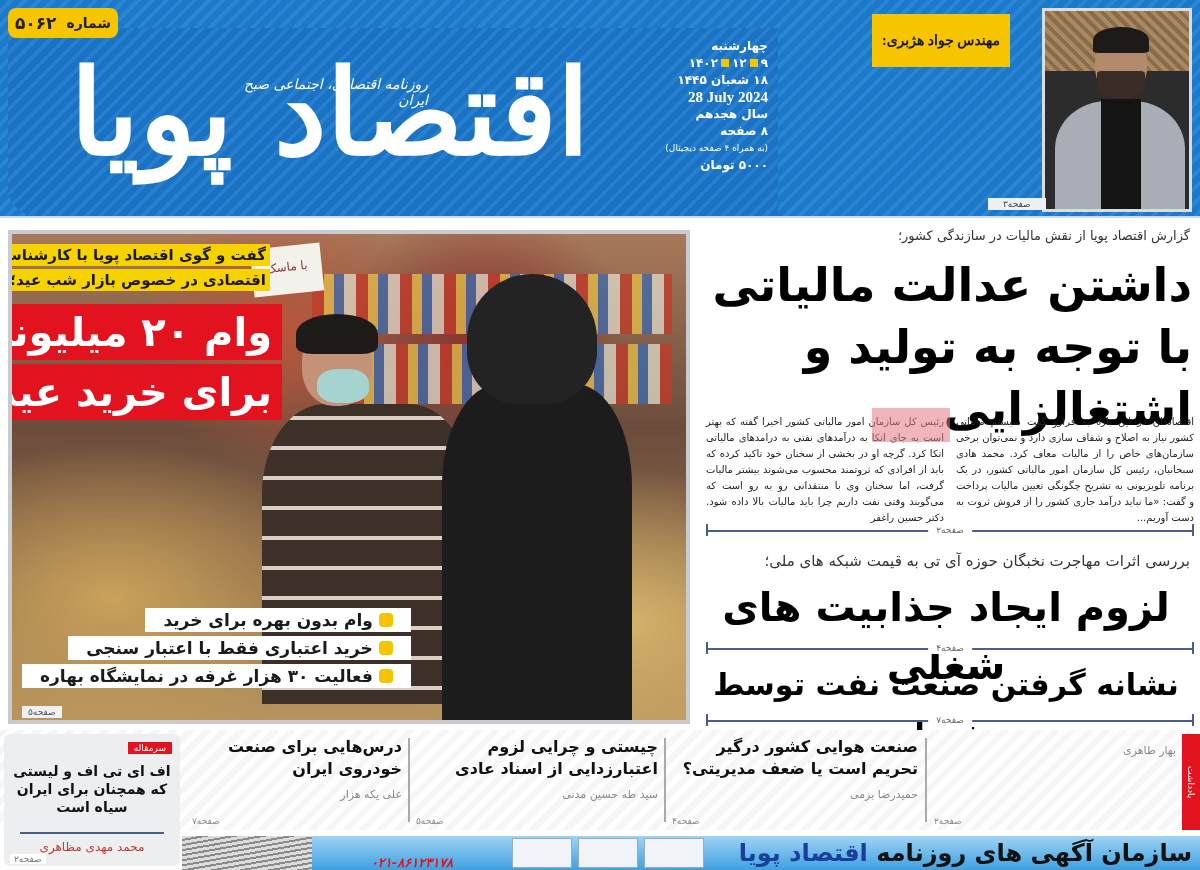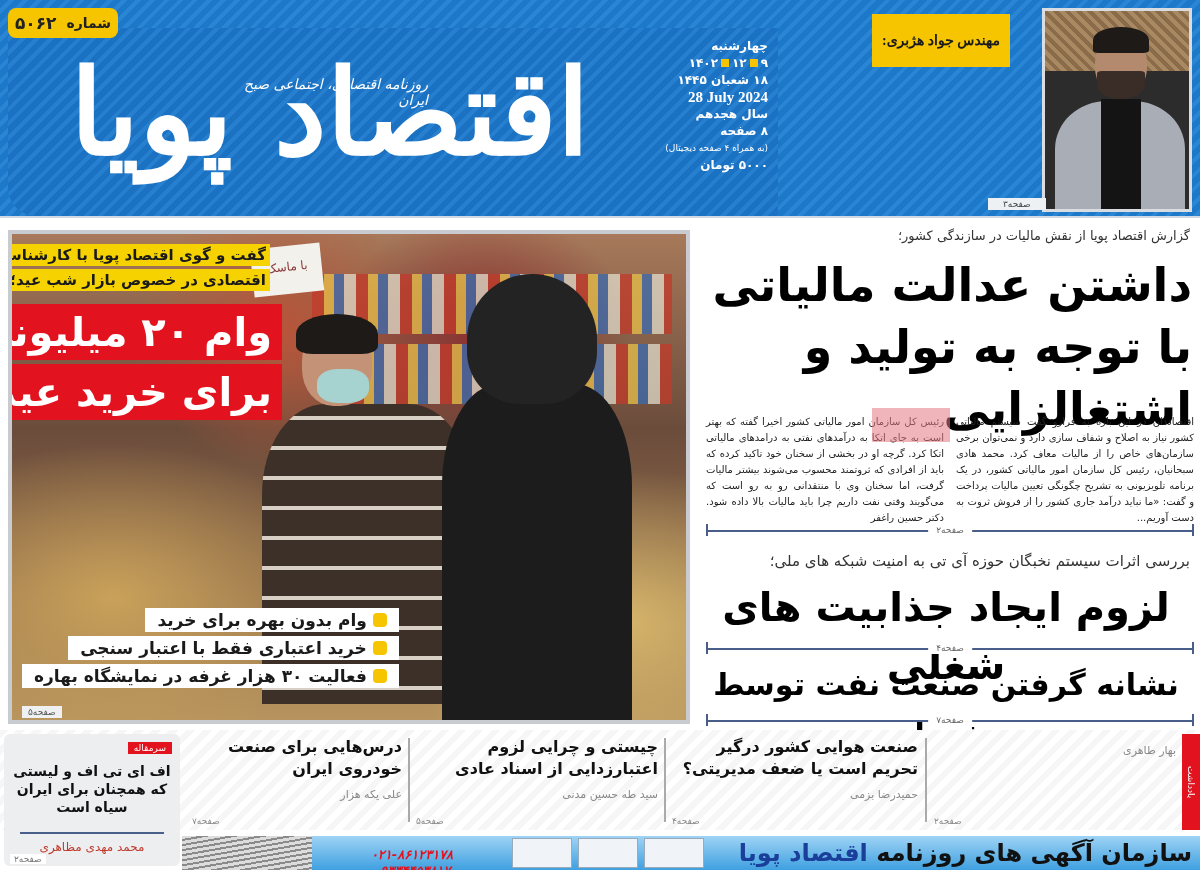--- a/index.html
+++ b/index.html
@@ -100,21 +100,21 @@
   .sign-card { position: absolute; left: 240px; top: 12px; width: 70px; height: 48px; background: #f3f1ec; transform: rotate(-6deg); text-align: center; direction: rtl; }
   .sign-card span { display: block; font-size: 12px; color: #8c3a3a; line-height: 42px; }
 
   .story-kicker {
     position: absolute; right: 438px; top: 10px; direction: rtl; text-align: right; z-index: 3;
   }
   .story-kicker div { background: #f6d200; display: inline-block; font-size: 15px; font-weight: bold; color: #1a1a1a; padding: 2px 4px; margin-bottom: 3px; white-space: nowrap; }
   .story-title { position: absolute; left: 10px; top: 70px; direction: rtl; text-align: right; z-index: 3; width: 260px; }
   .story-title div { background: #e2131f; color: #fff; font-weight: bold; font-size: 40px; line-height: 56px; padding: 0 10px; margin-bottom: 4px; display: inline-block; white-space: nowrap; }
   .bullets { position: absolute; left: 10px; top: 374px; direction: rtl; z-index: 3; }
-  .bullet { background: #ffffff; display: flex; align-items: center; gap: 6px; padding: 2px 12px; margin-bottom: 4px; width: fit-content; font-weight: bold; font-size: 17px; color: #1a1a1a; white-space: nowrap; }
+  .bullet { background: #ffffff; display: flex; align-items: center; gap: 6px; padding: 2px 18px; margin-bottom: 4px; width: fit-content; font-weight: bold; font-size: 17px; color: #1a1a1a; white-space: nowrap; }
   .bullet .dot { width: 14px; height: 14px; border-radius: 4px; background: #f6c500; flex: 0 0 auto; }
   .page-ref-photo { position: absolute; left: 10px; top: 472px; background: #eef0f2; color: #555; font-size: 9px; padding: 1px 6px; z-index: 3; direction: rtl; }
 
   
   .main-kicker { position: absolute; left: 700px; top: 228px; width: 490px; direction: rtl; text-align: right; font-size: 13px; color: #333; }
   .main-headline { position: absolute; left: 700px; top: 254px; width: 492px; direction: rtl; text-align: right;
     font-size: 46px; line-height: 62px; font-weight: bold; color: #000; letter-spacing: -1px; }
   .body-cols { position: absolute; left: 706px; top: 414px; width: 488px; direction: rtl; display: flex; gap: 12px; }
   .body-col { flex: 1; font-size: 10px; line-height: 16px; color: #222; text-align: justify; }
   .body-col.first { position: relative; }
@@ -145,21 +145,21 @@
   .lead-box .title { position: absolute; left: 8px; right: 8px; top: 28px; text-align: center; font-size: 14px; line-height: 18px; font-weight: bold; color: #111; }
   .lead-box .rule { position: absolute; left: 16px; right: 16px; top: 98px; height: 2px; background: #4a5e8a; }
   .lead-box .author { position: absolute; left: 8px; right: 8px; top: 106px; text-align: center; font-size: 12px; color: #c0392b; }
   .lead-box .ref { position: absolute; left: 6px; bottom: 2px; font-size: 9px; color: #777; background: #fff; padding: 0 4px; }
 
   
   .ad-banner { position: absolute; left: 182px; top: 836px; width: 1018px; height: 34px;
     background: linear-gradient(180deg, #9ed3f5 0%, #3fa0e0 100%); overflow: hidden; direction: ltr; }
   .ad-papers { position: absolute; left: 0; top: 0; width: 130px; height: 34px;
     background: repeating-linear-gradient(170deg, #dcdcdc 0 3px, #8a8a8a 3px 5px); }
-  .ad-phones { position: absolute; left: 140px; top: 0; width: 180px; height: 34px; text-align: center; font-size: 13px; line-height: 16px; font-weight: bold; color: #e2131f; font-style: italic; padding-top: 11px; }
+  .ad-phones { position: absolute; left: 140px; top: 0; width: 180px; height: 34px; text-align: center; font-size: 13px; line-height: 16px; font-weight: bold; color: #e2131f; font-style: italic; padding-top: 19px; }
   .ad-thumbs { position: absolute; left: 330px; top: 2px; display: flex; gap: 6px; }
   .ad-thumb { width: 60px; height: 30px; background: #f0f4f8; border: 1px solid #9ab; }
   .ad-title { position: absolute; right: 8px; top: 0; height: 34px; line-height: 34px; direction: rtl; font-size: 24px; font-weight: bold; color: #111; white-space: nowrap; }
   .ad-title .brand { color: #1a3f9a; }
 </style>
 </head>
 <body>
 
 <header class="masthead">
   <div class="logo-panel"></div>
@@ -249,21 +249,21 @@
     <span>رئیس کل سازمان امور مالیاتی کشور اخیرا گفته که بهتر است به جای اتکا به درآمدهای نفتی به درامدهای مالیاتی اتکا کرد. گرچه او در بخشی از سخنان خود تاکید کرده که باید از افرادی که ثروتمند محسوب می‌شوند بیشتر مالیات گرفت، اما سخنان وی با منتقدانی رو به رو است که می‌گویند وقتی نفت داریم چرا باید مالیات بالا داده شود. دکتر حسین راغفر</span>
   </p>
 </div>
 <div class="divider" style="top:524px;">
   <span class="line"></span>
     <span class="cap-l"></span>
     <span class="cap-r"></span>
   <span class="ref">صفحه۲</span>
 </div>
 
-<div class="second-kicker">بررسی اثرات سیستم نخبگان حوزه آی تی به امنیت شبکه های ملی؛</div>
+<div class="second-kicker">بررسی اثرات مهاجرت نخبگان حوزه آی تی به قیمت شبکه های ملی؛</div>
 <h2 class="second-headline">لزوم ایجاد جذابیت های شغلی</h2>
 <div class="divider" style="top:642px;">
   <span class="line"></span>
     <span class="cap-l"></span>
     <span class="cap-r"></span>
   <span class="ref">صفحه۴</span>
 </div>
 
 <h2 class="third-headline">نشانه گرفتن صنعت نفت توسط دشمنان</h2>
 <div class="divider" style="top:714px;">

